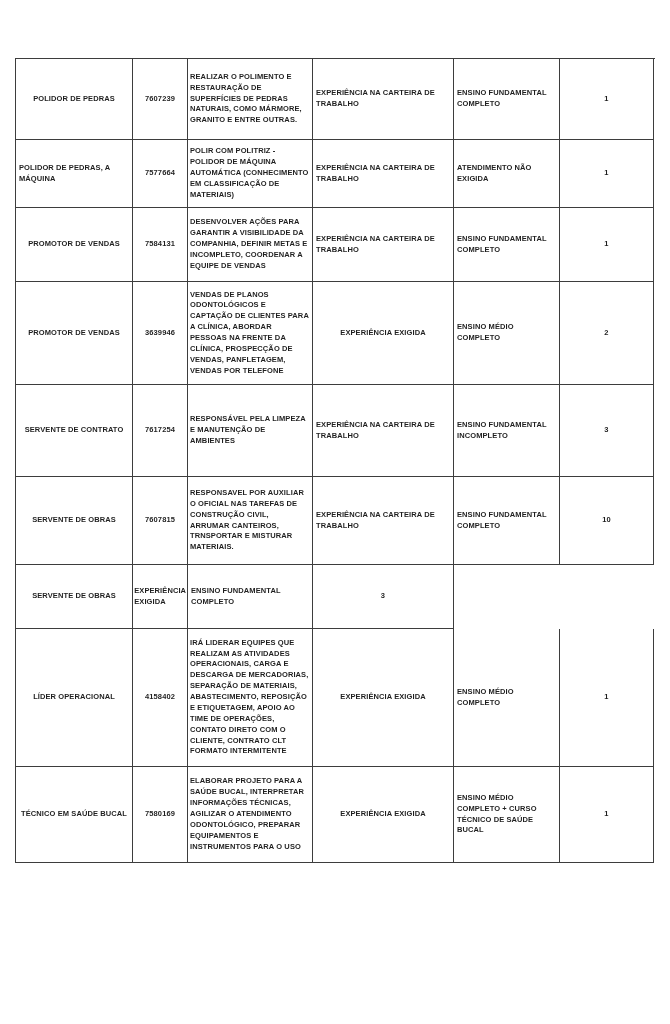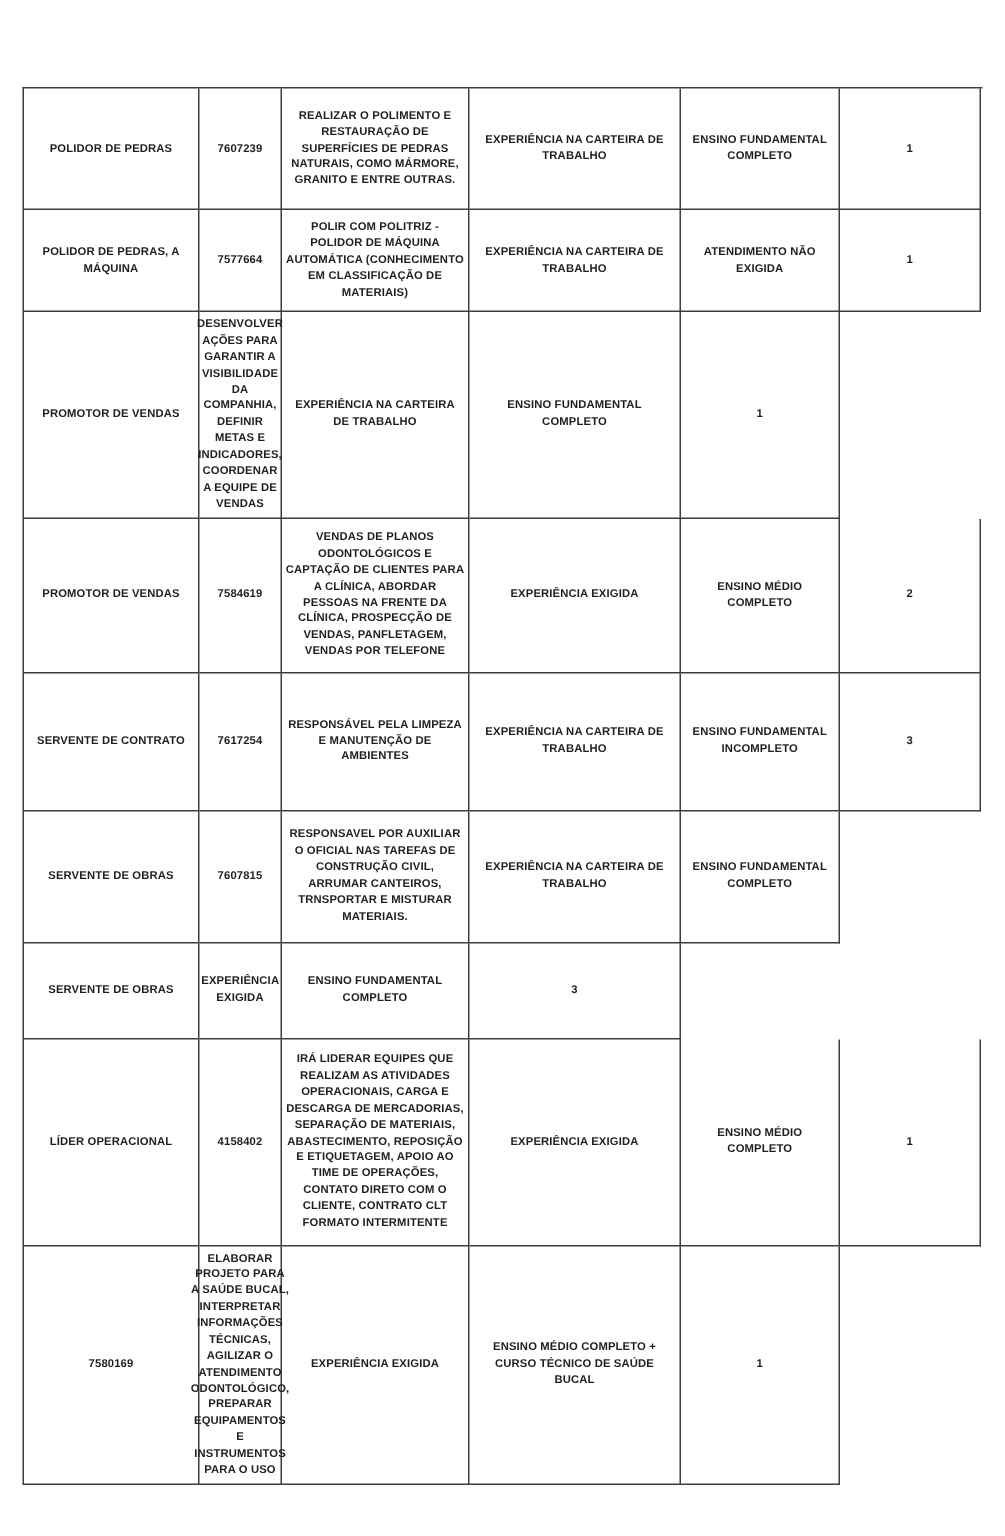--- a/index.html
+++ b/index.html
@@ -39,21 +39,21 @@
   .row:nth-child(7) { min-height: 64px; }
   .row:nth-child(8) { min-height: 138px; }
   .row:nth-child(9) { min-height: 96px; }
   .cell {
     border-right: 1px solid #3d3d3d;
     border-bottom: 1px solid #3d3d3d;
     box-sizing: border-box;
     display: flex;
     align-items: center;
     justify-content: center;
-    text-align: center;
+    text-align: left;
     padding: 3px 3px;
     font-size: 7.5px;
     font-weight: bold;
     line-height: 1.45;
     color: #1f1f1f;
     letter-spacing: 0.1px;
   }
   .cell.description { padding: 3px 2px; }
 </style>
 </head>
@@ -74,29 +74,30 @@
     <div class="cell occupation">POLIDOR DE PEDRAS, A MÁQUINA</div>
     <div class="cell code">7577664</div>
     <div class="cell description">POLIR COM POLITRIZ - POLIDOR DE MÁQUINA AUTOMÁTICA (CONHECIMENTO EM CLASSIFICAÇÃO DE MATERIAIS)</div>
     <div class="cell experience">EXPERIÊNCIA NA CARTEIRA DE TRABALHO</div>
     <div class="cell education">ATENDIMENTO NÃO EXIGIDA</div>
     <div class="cell quantity">1</div>
   </div>
 
   <div class="row">
     <div class="cell occupation">PROMOTOR DE VENDAS</div>
-    <div class="cell description">DESENVOLVER AÇÕES PARA GARANTIR A VISIBILIDADE DA COMPANHIA, DEFINIR METAS E INDICADORES, COORDENAR A EQUIPE DE VENDAS</div>
+    <div class="cell code">7584131</div>
+    <div class="cell description">DESENVOLVER AÇÕES PARA GARANTIR A VISIBILIDADE DA COMPANHIA, DEFINIR METAS E INCOMPLETO, COORDENAR A EQUIPE DE VENDAS</div>
     <div class="cell experience">EXPERIÊNCIA NA CARTEIRA DE TRABALHO</div>
     <div class="cell education">ENSINO FUNDAMENTAL COMPLETO</div>
     <div class="cell quantity">1</div>
   </div>
 
   <div class="row">
     <div class="cell occupation">PROMOTOR DE VENDAS</div>
-    <div class="cell code">7584619</div>
+    <div class="cell code">3639946</div>
     <div class="cell description">VENDAS DE PLANOS ODONTOLÓGICOS E CAPTAÇÃO DE CLIENTES PARA A CLÍNICA, ABORDAR PESSOAS NA FRENTE DA CLÍNICA, PROSPECÇÃO DE VENDAS, PANFLETAGEM, VENDAS POR TELEFONE</div>
     <div class="cell experience">EXPERIÊNCIA EXIGIDA</div>
     <div class="cell education">ENSINO MÉDIO COMPLETO</div>
     <div class="cell quantity">2</div>
   </div>
 
   <div class="row">
     <div class="cell occupation">SERVENTE DE CONTRATO</div>
     <div class="cell code">7617254</div>
     <div class="cell description">RESPONSÁVEL PELA LIMPEZA E MANUTENÇÃO DE AMBIENTES</div>
@@ -104,39 +105,41 @@
     <div class="cell education">ENSINO FUNDAMENTAL INCOMPLETO</div>
     <div class="cell quantity">3</div>
   </div>
 
   <div class="row">
     <div class="cell occupation">SERVENTE DE OBRAS</div>
     <div class="cell code">7607815</div>
     <div class="cell description">RESPONSAVEL POR AUXILIAR O OFICIAL NAS TAREFAS DE CONSTRUÇÃO CIVIL, ARRUMAR CANTEIROS, TRNSPORTAR E MISTURAR MATERIAIS.</div>
     <div class="cell experience">EXPERIÊNCIA NA CARTEIRA DE TRABALHO</div>
     <div class="cell education">ENSINO FUNDAMENTAL COMPLETO</div>
+    <div class="cell quantity">10</div>
   </div>
 
   <div class="row">
     <div class="cell occupation">SERVENTE DE OBRAS</div>
     <div class="cell experience">EXPERIÊNCIA EXIGIDA</div>
     <div class="cell education">ENSINO FUNDAMENTAL COMPLETO</div>
     <div class="cell quantity">3</div>
   </div>
 
   <div class="row">
     <div class="cell occupation">LÍDER OPERACIONAL</div>
     <div class="cell code">4158402</div>
     <div class="cell description">IRÁ LIDERAR EQUIPES QUE REALIZAM AS ATIVIDADES OPERACIONAIS, CARGA E DESCARGA DE MERCADORIAS, SEPARAÇÃO DE MATERIAIS, ABASTECIMENTO, REPOSIÇÃO E ETIQUETAGEM, APOIO AO TIME DE OPERAÇÕES, CONTATO DIRETO COM O CLIENTE, CONTRATO CLT FORMATO INTERMITENTE</div>
     <div class="cell experience">EXPERIÊNCIA EXIGIDA</div>
     <div class="cell education">ENSINO MÉDIO COMPLETO</div>
     <div class="cell quantity">1</div>
   </div>
 
   <div class="row">
+    <div class="cell occupation">TÉCNICO EM SAÚDE BUCAL</div>
     <div class="cell code">7580169</div>
     <div class="cell description">ELABORAR PROJETO PARA A SAÚDE BUCAL, INTERPRETAR INFORMAÇÕES TÉCNICAS, AGILIZAR O ATENDIMENTO ODONTOLÓGICO, PREPARAR EQUIPAMENTOS E INSTRUMENTOS PARA O USO</div>
     <div class="cell experience">EXPERIÊNCIA EXIGIDA</div>
     <div class="cell education">ENSINO MÉDIO COMPLETO + CURSO TÉCNICO DE SAÚDE BUCAL</div>
     <div class="cell quantity">1</div>
   </div>
 </div>
 </div>
 
 </body></html>

